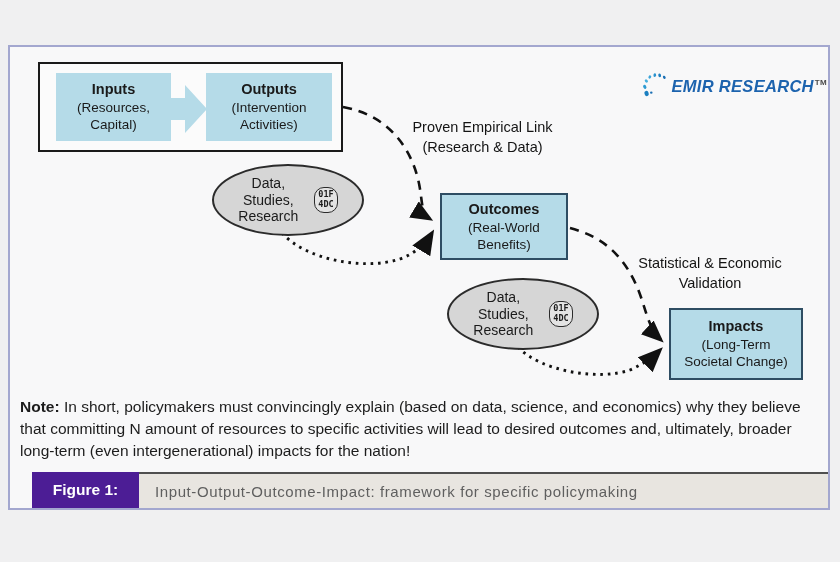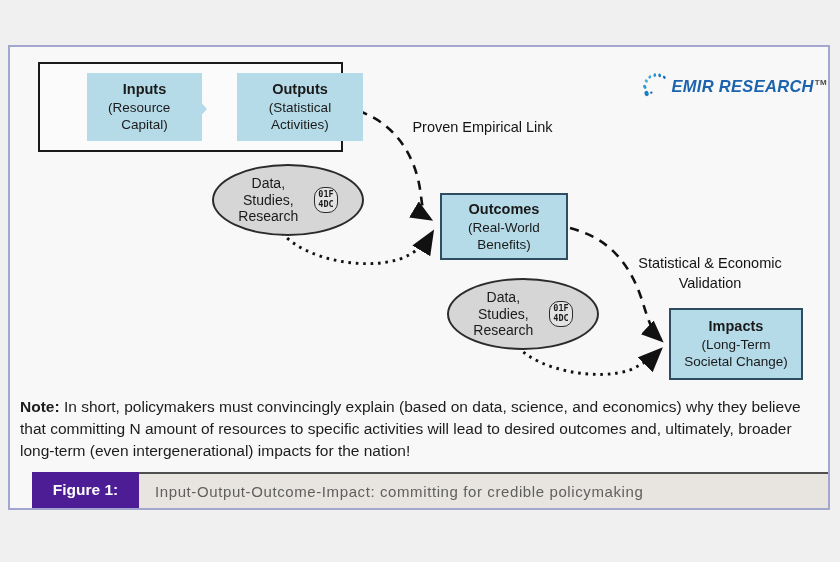--- a/index.html
+++ b/index.html
@@ -18,21 +18,21 @@
   .io-container{
     left:28px;top:15px;width:305px;height:90px;
     border:2px solid #1a1a1a;background:#fbfbfb;box-sizing:border-box;
   }
   .flow-box{
     background:#b5dbe8;display:flex;flex-direction:column;
     align-items:center;justify-content:center;text-align:center;
     font-size:13.5px;line-height:1.28;box-sizing:border-box;
   }
   .flow-box .ttl{font-weight:bold;font-size:14.5px;}
-  .io-container .flow-box{border:none;margin-left:31px;}
+  .io-container .flow-box{border:none;}
   .blue-bordered{border:2px solid #2e4d63;}
   
   .logo{left:632px;top:16px;width:185px;height:46px;display:flex;align-items:center;}
   .logo-text{
     color:#1c63ae;font-weight:bold;font-style:italic;font-size:16.5px;
     letter-spacing:.3px;margin-left:4px;white-space:nowrap;
   }
   .logo-tm{font-size:8px;color:#4a4a4a;vertical-align:super;font-style:normal;font-weight:bold;margin-left:1px;}
   
   .data-ellipse{
@@ -91,41 +91,42 @@
     <div class="abs flow-box" style="left:16px;top:9px;width:115px;height:68px;">
       <div class="ttl">Inputs</div>
       <div>(Resources,</div>
       <div>Capital)</div>
     </div>
     <svg class="abs" style="left:130px;top:20px;" width="38" height="50" viewBox="0 0 38 50">
       <polygon points="0,14 15,14 15,1 37,25 15,49 15,36 0,36" fill="#b5dbe8"></polygon>
     </svg>
     <div class="abs flow-box" style="left:166px;top:9px;width:126px;height:68px;">
       <div class="ttl">Outputs</div>
-      <div>(Statistical</div>
+      <div>(Intervention</div>
       <div>Activities)</div>
     </div>
   </div>
 
   <div class="abs logo">
     <svg width="44" height="44" viewBox="0 0 44 44">
       <ellipse cx="8" cy="35" rx="3.6" ry="4.6" transform="rotate(-18 8 35)" fill="#1b7fc0"></ellipse>
       <ellipse cx="4.8" cy="23.5" rx="2.7" ry="3.6" transform="rotate(-28 4.8 23.5)" fill="#2d9ad2"></ellipse>
       <ellipse cx="7.5" cy="13.5" rx="2.4" ry="3.1" transform="rotate(-45 7.5 13.5)" fill="#45aede"></ellipse>
       <ellipse cx="13.5" cy="6.5" rx="3" ry="2.3" transform="rotate(-65 13.5 6.5)" fill="#3ba3d8"></ellipse>
       <ellipse cx="22" cy="3.2" rx="3.2" ry="2.3" transform="rotate(-84 22 3.2)" fill="#2a92cd"></ellipse>
       <ellipse cx="30.5" cy="3.6" rx="3.3" ry="2.4" transform="rotate(82 30.5 3.6)" fill="#1e7fc0"></ellipse>
       <ellipse cx="38.5" cy="7" rx="2.9" ry="2.2" transform="rotate(60 38.5 7)" fill="#1a6fb4"></ellipse>
       <ellipse cx="16" cy="33.5" rx="2.2" ry="1.9" fill="#1a6fb4"></ellipse>
     </svg>
     <div class="logo-text"><span>EMIR RESEARCH</span><span class="logo-tm">TM</span></div>
   </div>
 
   <div class="abs link-label" style="left:380px;top:70px;width:185px;">
     <div>Proven Empirical Link</div>
+    <div>(Research &amp; Data)</div>
   </div>
 
   <div class="abs data-ellipse" style="left:202px;top:117px;width:152px;height:72px;">
     <div class="txt">
       <div>Data,</div>
       <div>Studies,</div>
       <div>Research</div>
     </div>
     <div class="glyph-box">
       <div>01F</div>
@@ -161,16 +162,16 @@
     <div>(Long-Term</div>
     <div>Societal Change)</div>
   </div>
 
   <div class="abs note">
     <b>Note:</b><span> In short, policymakers must convincingly explain (based on data, science, and economics) why they believe that committing N amount of resources to specific activities will lead to desired outcomes and, ultimately, broader long-term (even intergenerational) impacts for the nation!</span>
   </div>
 
   <div class="abs caption-row">
     <div class="caption-label">Figure 1:</div>
-    <div class="caption-text">Input-Output-Outcome-Impact: committing for credible policymaking</div>
+    <div class="caption-text">Input-Output-Outcome-Impact: framework for specific policymaking</div>
   </div>
 
 </div>
 
 </body></html>

